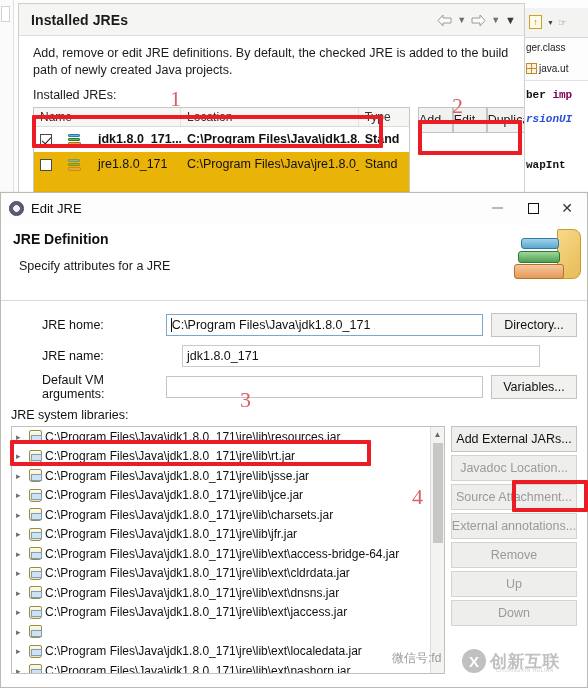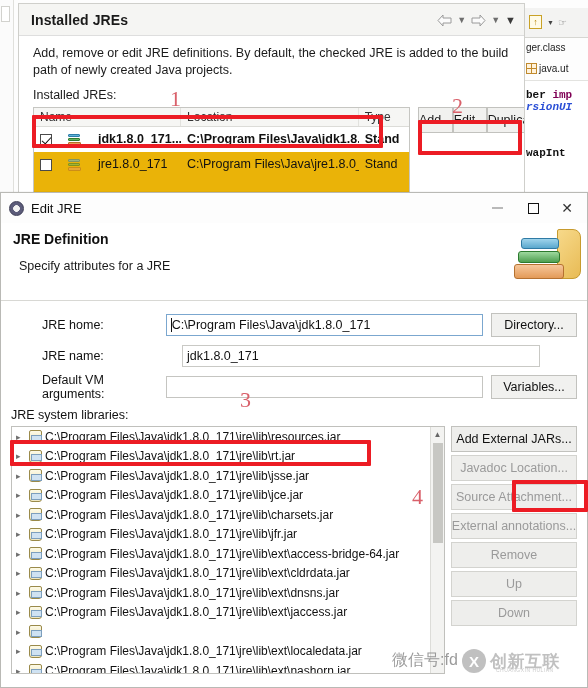--- a/index.html
+++ b/index.html
@@ -47,21 +47,21 @@
     content: ""; position: absolute; background: #c08a2e;
   }
   .pkg-ico::before { left: 0; top: 4px; width: 9px; height: 1px; }
   .pkg-ico::after { left: 4px; top: 0; width: 1px; height: 9px; }
   .bg-codearea {
     position: absolute; left: 0; top: 80px; width: 63px; height: 116px;
     background: #ffffff; border-top: 1px solid #e3e3e0; overflow: hidden;
   }
   .code-line {
     font-family: "Liberation Mono", monospace; font-size: 11px;
-    white-space: nowrap; font-weight: bold; padding-left: 1px;
+    white-space: nowrap; font-weight: bold; padding-left: 1px; margin-top: 12px;
   }
   .c-kw { color: #7f0055; }
   .c-dark { color: #111; }
   .c-blue { color: #2a4fd6; font-style: italic; }
 
   
   .prefs {
     position: absolute; left: 18px; top: 3px; width: 507px; height: 193px;
     background: #ffffff; border: 1px solid #cfcfcb;
     overflow: hidden;
@@ -253,21 +253,21 @@
     position: absolute; border: 4px solid #ec1c24; pointer-events: none;
     border-radius: 1px;
   }
   .rnum {
     position: absolute; color: #d9606a; font-size: 22px; pointer-events: none;
     font-family: "Liberation Serif", serif; font-weight: 400;
   }
 
   
   .wm-wechat {
-    position: absolute; left: 392px; top: 650px; font-size: 16px; color: #8a8a8a;
+    position: absolute; left: 392px; top: 650px; font-size: 12px; color: #8a8a8a;
     white-space: nowrap; opacity: .85;
   }
   .wm-logo {
     position: absolute; left: 462px; top: 643px; width: 126px; height: 36px;
     display: flex; align-items: center; gap: 4px; opacity: .55;
   }
   .wm-circle {
     width: 24px; height: 24px; border-radius: 50%; background: #8d8d8d;
     color: #fff; display: flex; align-items: center; justify-content: center;
     font-size: 15px; font-weight: bold; flex: none;

